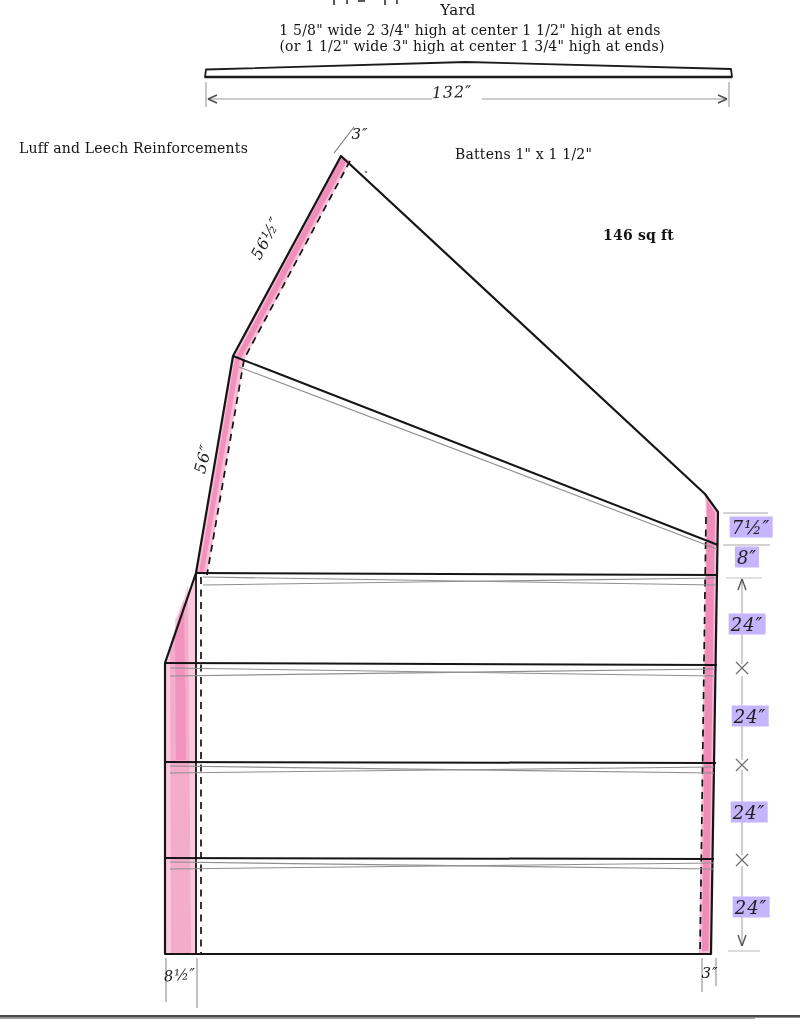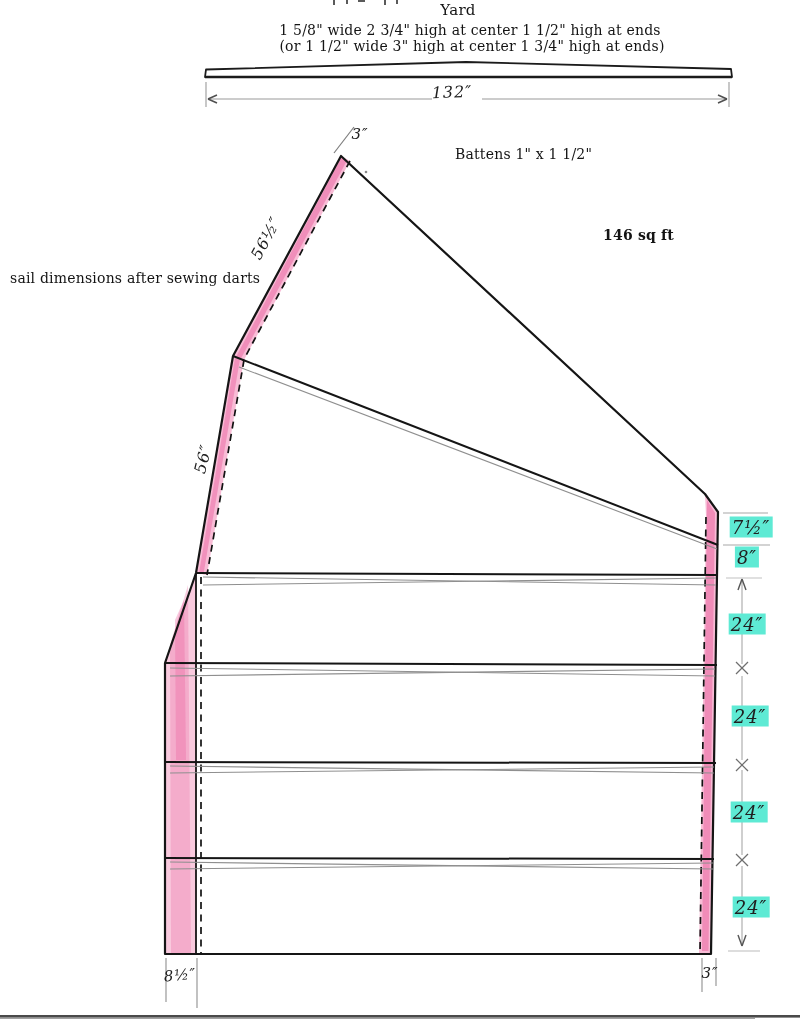--- a/index.html
+++ b/index.html
@@ -9,21 +9,21 @@
   svg{position:absolute;left:0;top:0;}
   .lbl{position:absolute;white-space:nowrap;}
   .print{font-family:"DejaVu Serif","Liberation Serif",serif;
          font-size:14px;letter-spacing:.2px;color:#141414;}
   .ctr{transform:translate(-50%,-50%);text-align:right;}
   .hw{font-family:"DejaVu Serif","Liberation Serif",serif;font-style:italic;
       color:#202020;letter-spacing:1px;}
   .hw-lg{font-size:18px;}
   .hw-md{font-size:16px;}
   .hw-sm{font-size:15px;}
-  .gap{background:#5eead4;padding:0 2px;}
+  .gap{background:#c4b5fd;padding:0 2px;}
   .rot62{transform:translate(-50%,-50%) rotate(-62deg);}
   .rot76{transform:translate(-50%,-50%) rotate(-76deg);}
   .rot5{transform:translate(-50%,-50%) rotate(-5deg);}
   .rot2{transform:translate(-50%,-50%) rotate(-2deg);}
 </style>
 </head>
 <body>
 
 <div id="plan">
 
@@ -148,23 +148,23 @@
 
     <g>
       <rect x="0" y="1015" width="800" height="2.6" fill="#4a4a4a"></rect>
       <rect x="0" y="1017.6" width="755" height="1.2" fill="#8a8a8a"></rect>
     </g>
   </svg>
 
   <div class="lbl print ctr" style="left:458px;top:10px;font-size:15px;">Yard</div>
   <div class="lbl print ctr" style="left:470px;top:30px;">1 5/8" wide  2 3/4" high at center  1 1/2" high at ends</div>
   <div class="lbl print ctr" style="left:472px;top:46px;">(or 1 1/2" wide  3" high at center  1 3/4" high at ends)</div>
+  <div class="lbl print" style="left:19px;top:140px;">Luff and Leech Reinforcements</div>
   <div class="lbl print" style="left:455px;top:146px;">Battens 1" x 1 1/2"</div>
   <div class="lbl print" style="left:603px;top:227px;font-weight:bold;">146 sq ft</div>
-  <div class="lbl print" style="left:10px;top:270px;">sail dimensions after sewing darts</div>
 
   <div class="lbl hw hw-md rot2" style="left:452px;top:92px;">132″</div>
   <div class="lbl hw hw-sm ctr" style="left:360px;top:134px;">3″</div>
   <div class="lbl hw hw-md rot62" style="left:266px;top:238px;">56½″</div>
   <div class="lbl hw hw-md rot76" style="left:203px;top:459px;">56″</div>
 
   <div class="lbl hw hw-lg ctr gap" style="left:751px;top:527px;">7½″</div>
   <div class="lbl hw hw-lg ctr gap" style="left:747px;top:557px;">8″</div>
   <div class="lbl hw hw-lg ctr gap" style="left:747px;top:624px;">24″</div>
   <div class="lbl hw hw-lg ctr gap" style="left:750px;top:716px;">24″</div>

